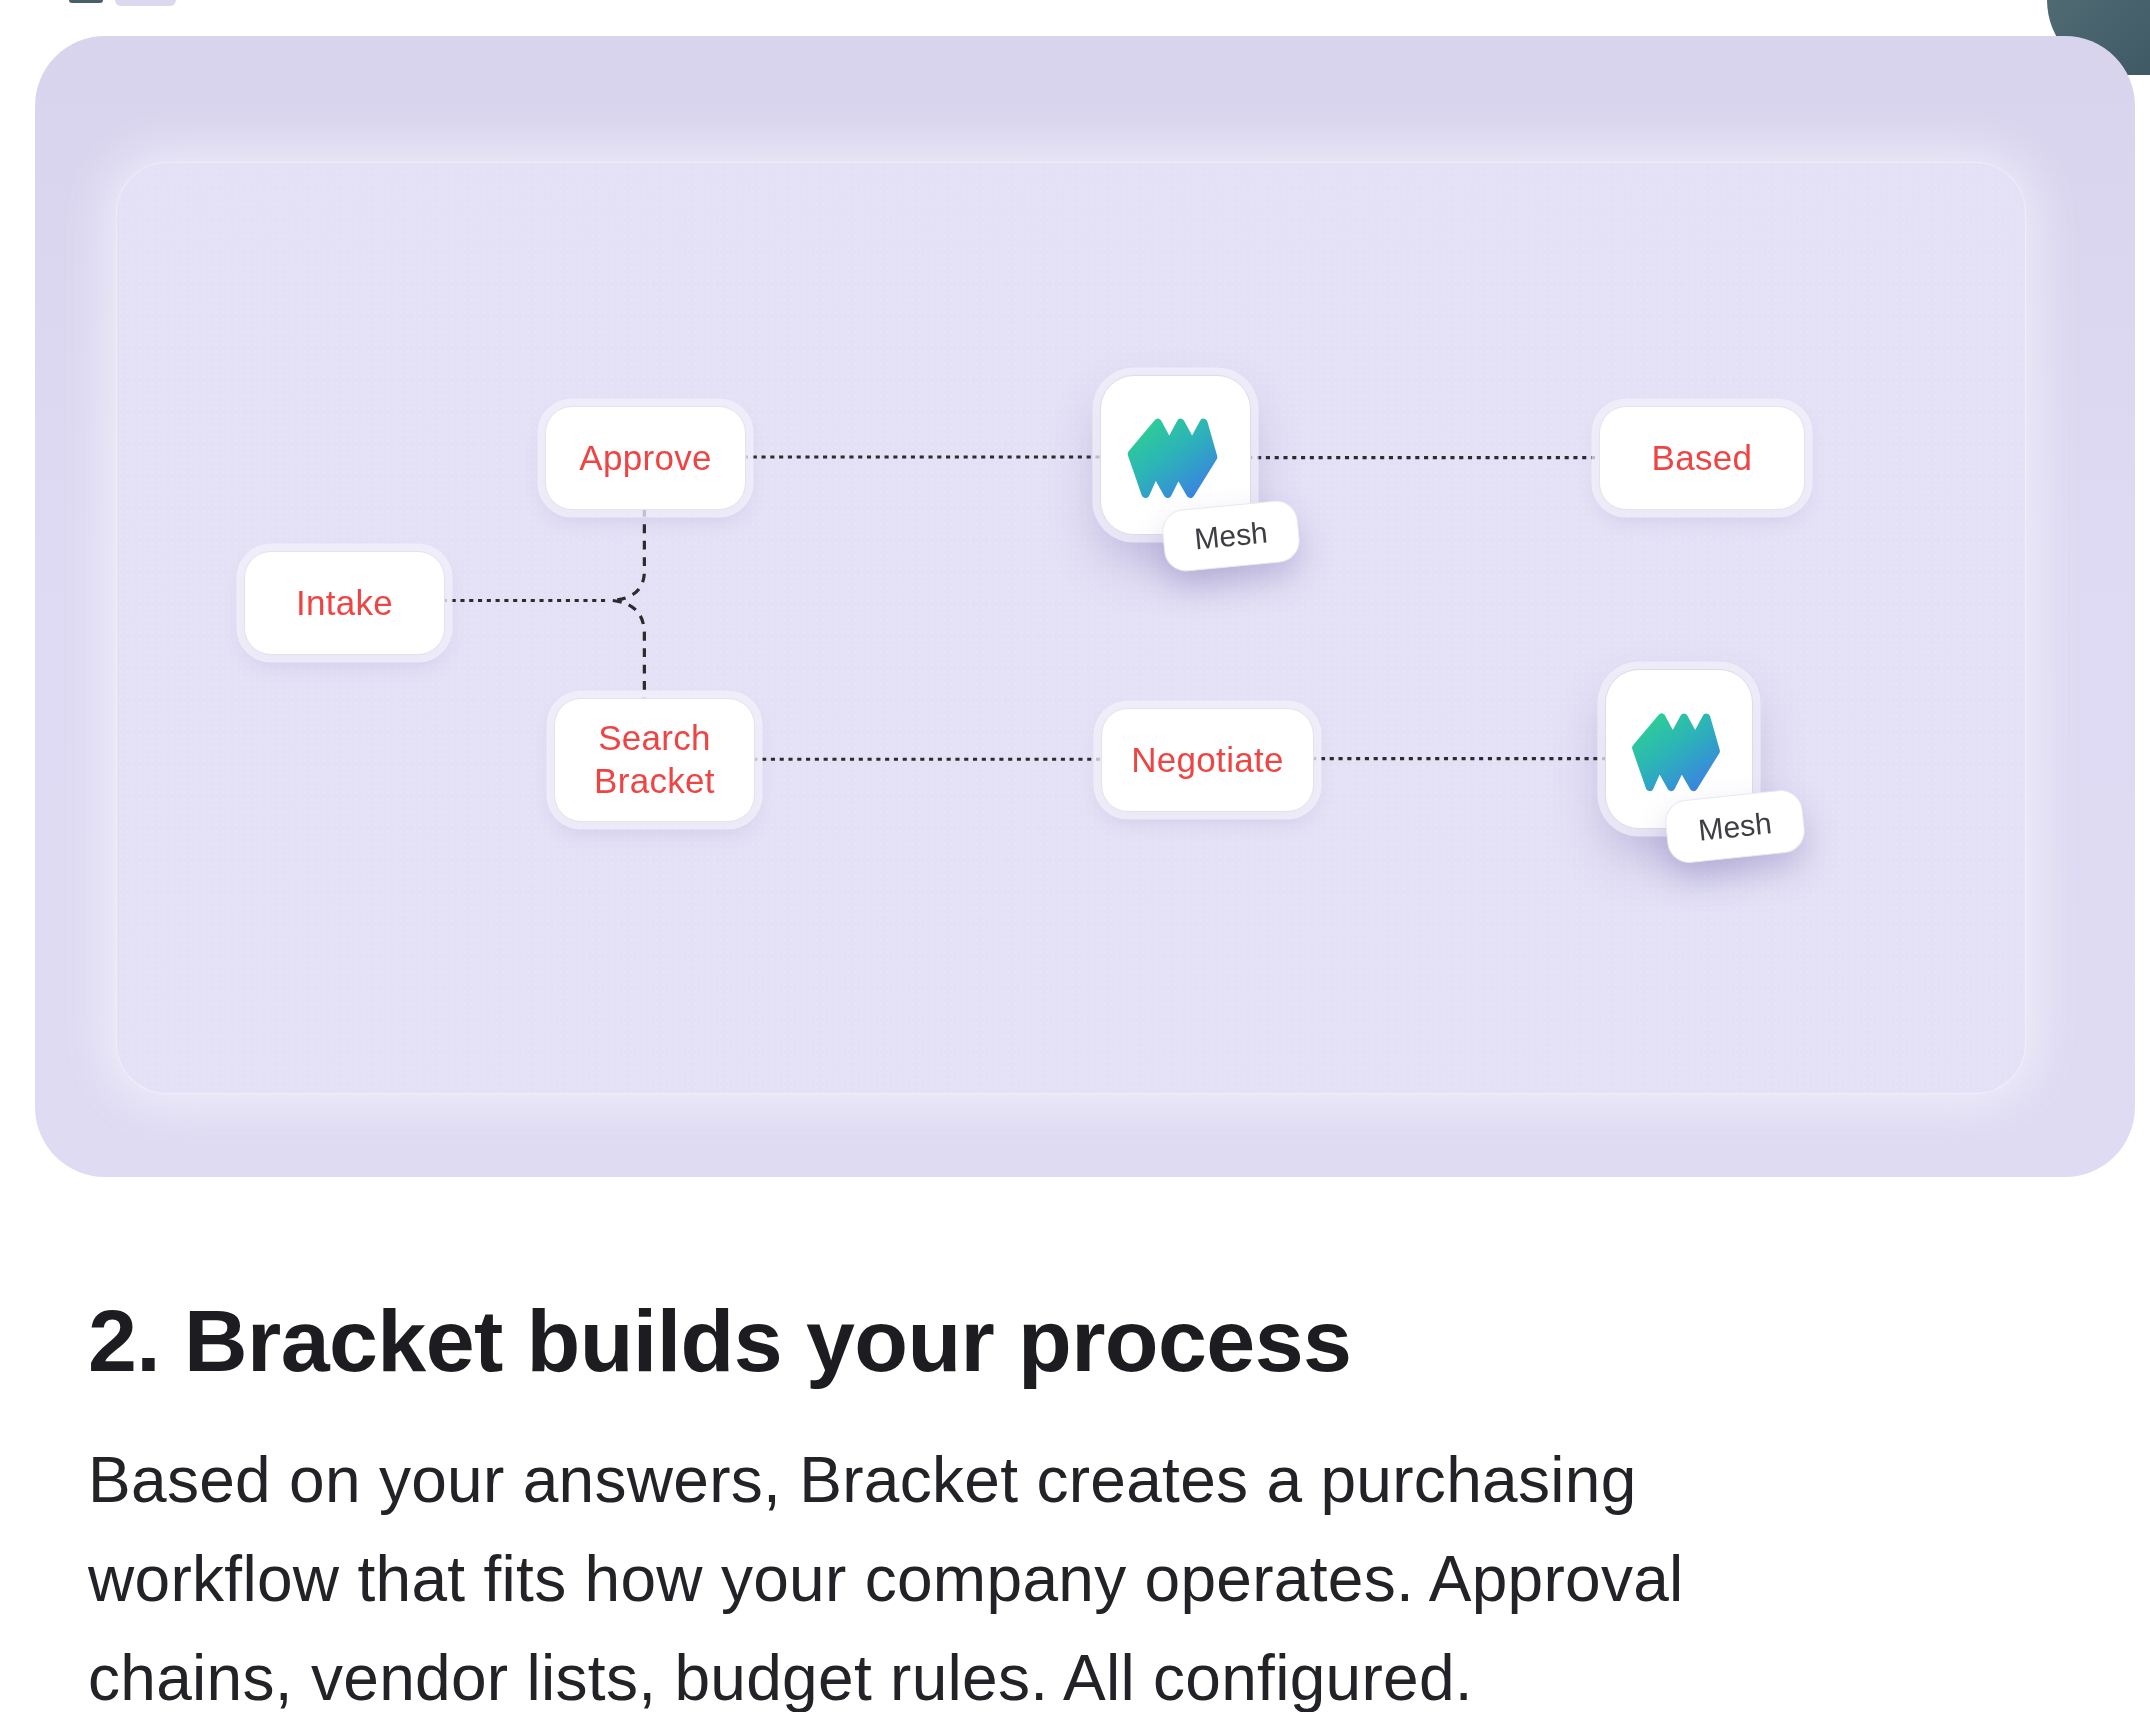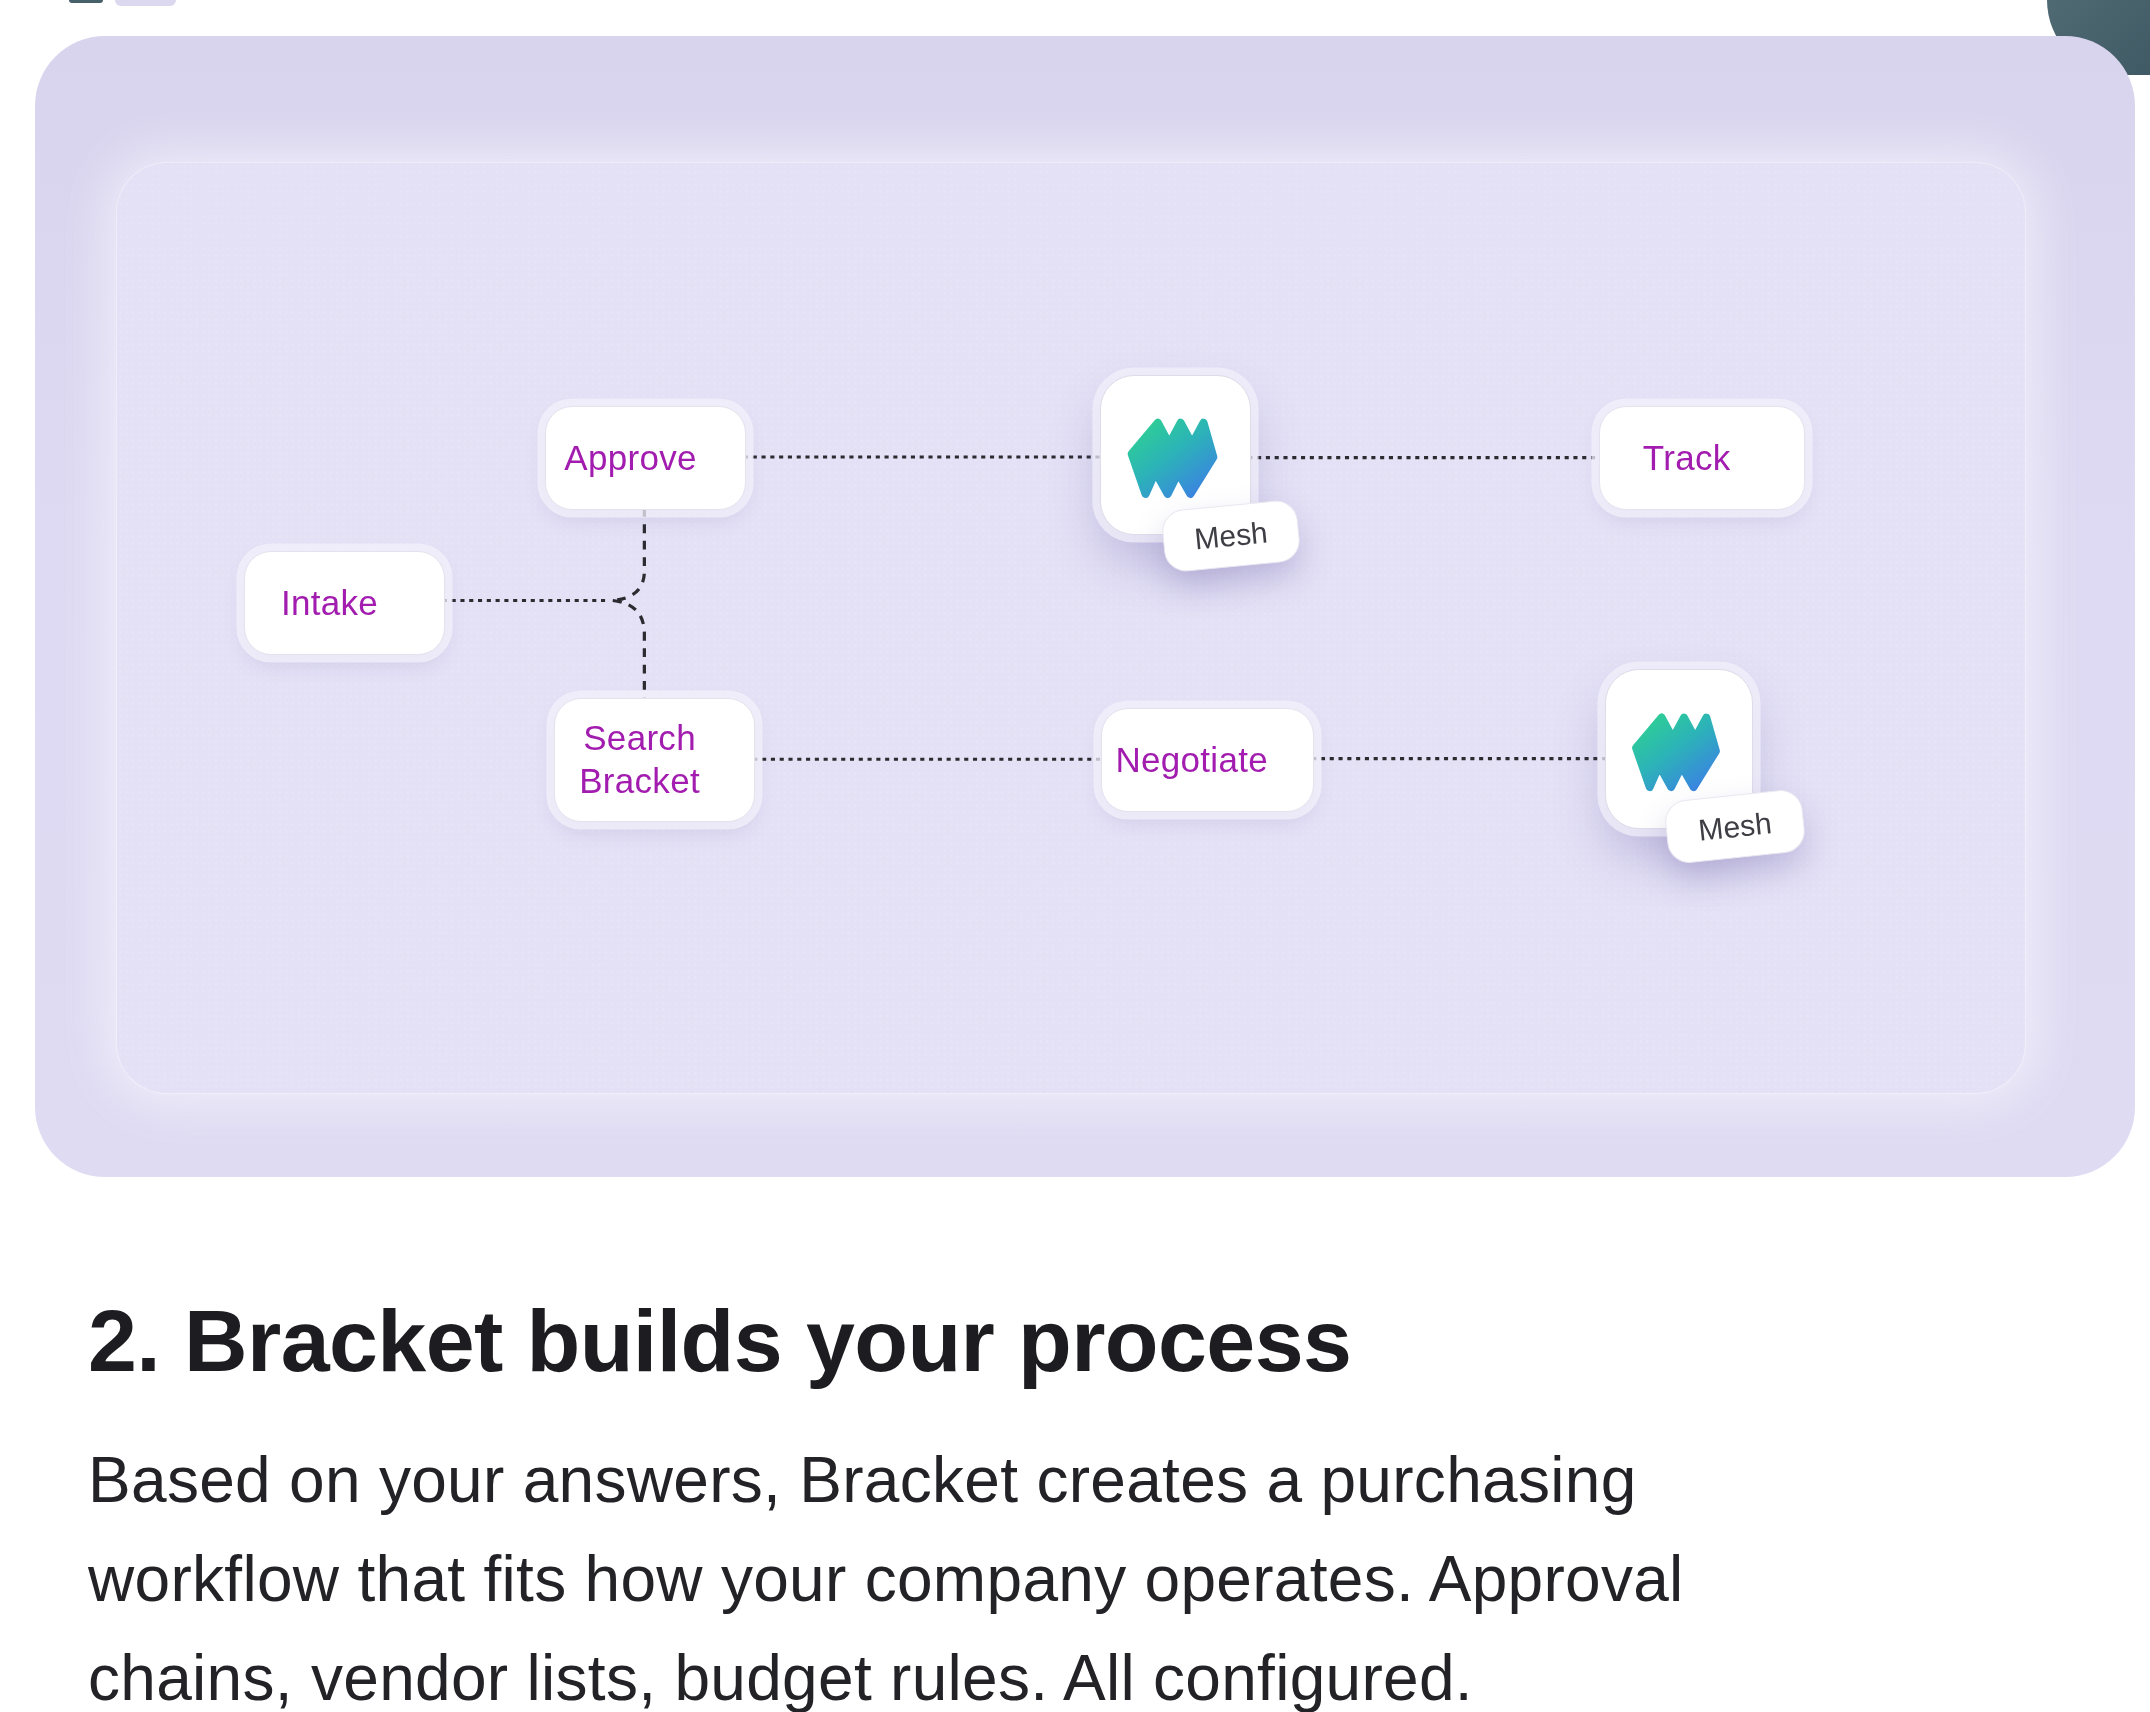--- a/index.html
+++ b/index.html
@@ -43,22 +43,22 @@
 
   
   .connectors { position:absolute; left:0; top:0; width:2151px; height:1713px; z-index:3; pointer-events:none; }
   .dotted { fill:none; stroke-width:5.5; stroke-dasharray:7 8; }
   .dashed { fill:none; stroke-width:5.5; stroke-dasharray:15 13; }
 
   
   .node {
     position:absolute; z-index:4; background:#ffffff;
     border:1.2px solid #e4e2ed; border-radius:27px;
-    display:flex; align-items:center; justify-content:flex-start; text-align:center;
-    color:#a21caf; font-size:35px; line-height:1.22; letter-spacing:0.3px;
+    display:flex; align-items:center; justify-content:center; text-align:center;
+    color:#ef4444; font-size:35px; line-height:1.22; letter-spacing:0.3px;
     box-shadow:0 0 0 7.6px rgba(243,241,251,0.75), 0 9.4px 20px rgba(101,91,162,0.16);
   }
   .node-intake    { left:244px;  top:551px;  width:199px; height:102px; }
   .node-approve   { left:545px;  top:406px;  width:199px; height:102px; }
   .node-search    { left:554px;  top:698px; width:199px; height:122px; }
   .node-negotiate { left:1101px; top:708px; width:211px; height:102px; }
   .node-track     { left:1599px; top:406px;  width:204px; height:102px; }
   .node-label { width:85%; }
 
   
@@ -122,21 +122,21 @@
   <div class="node node-approve">
     <span class="node-label">Approve</span>
   </div>
   <div class="node node-search">
     <span class="node-label">Search Bracket</span>
   </div>
   <div class="node node-negotiate">
     <span class="node-label">Negotiate</span>
   </div>
   <div class="node node-track">
-    <span class="node-label">Track</span>
+    <span class="node-label">Based</span>
   </div>
 
   <div class="mesh-card mesh-card-1">
     <svg class="mesh-logo" width="115" height="93" viewBox="-8 -8 116 114" aria-hidden="true">
       <defs>
         <linearGradient id="meshGrad1" x1="0%" y1="0%" x2="85%" y2="100%">
           <stop offset="0%" stop-color="#2ed38e"></stop>
           <stop offset="50%" stop-color="#2cb3b8"></stop>
           <stop offset="100%" stop-color="#3b82e2"></stop>
         </linearGradient>

